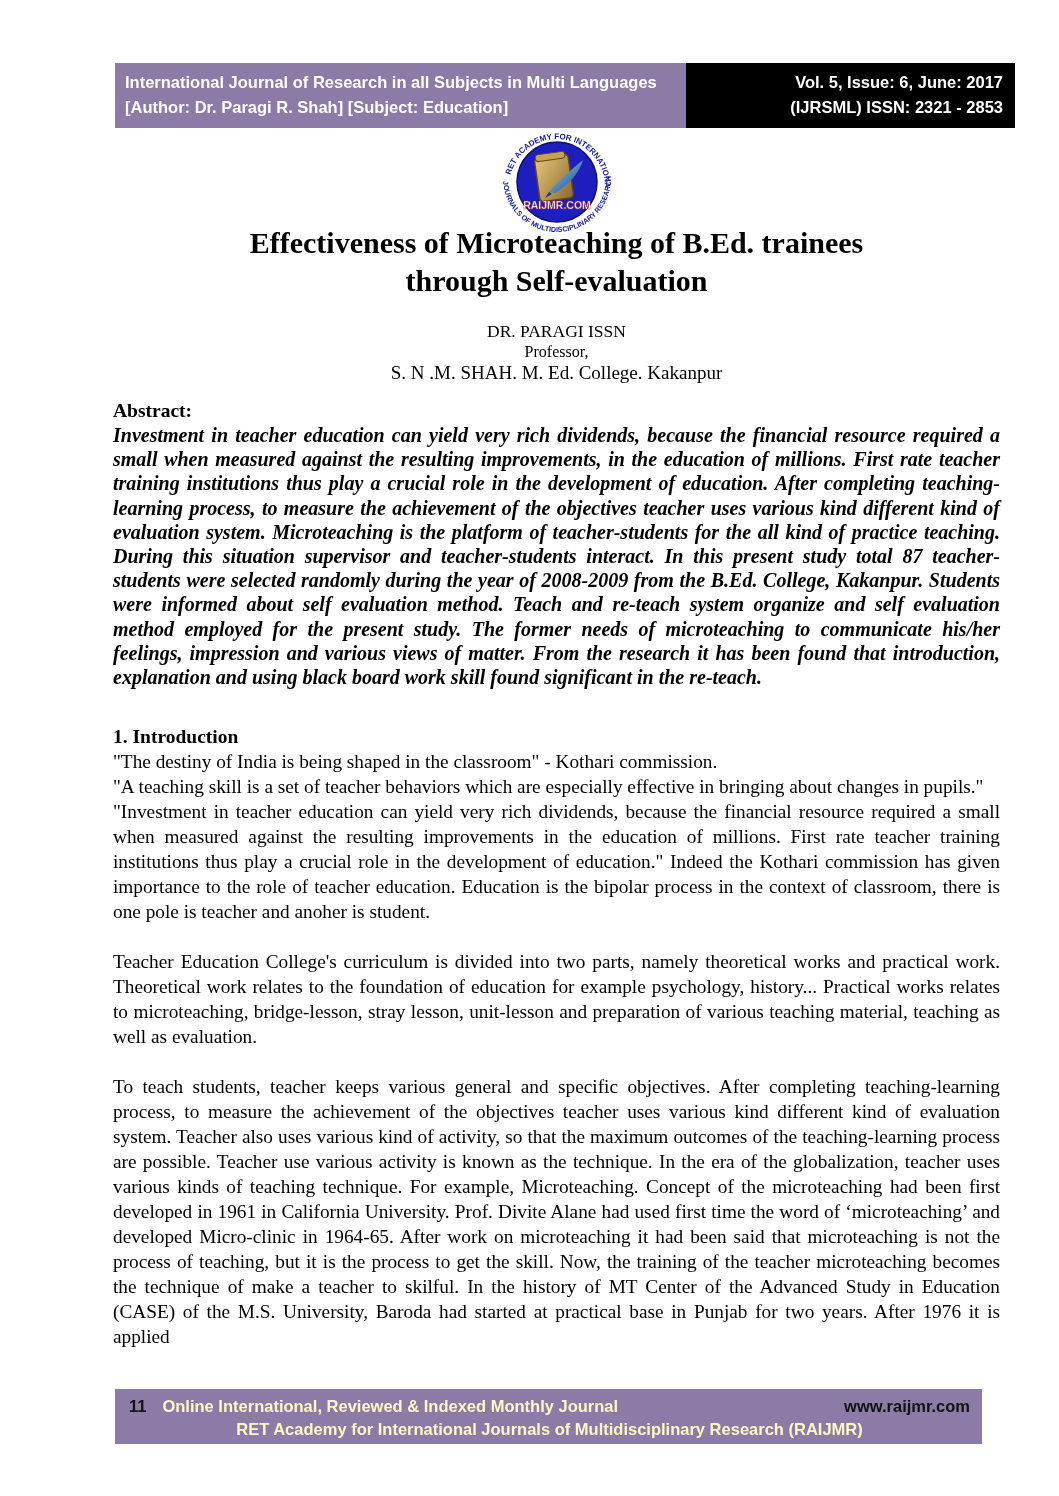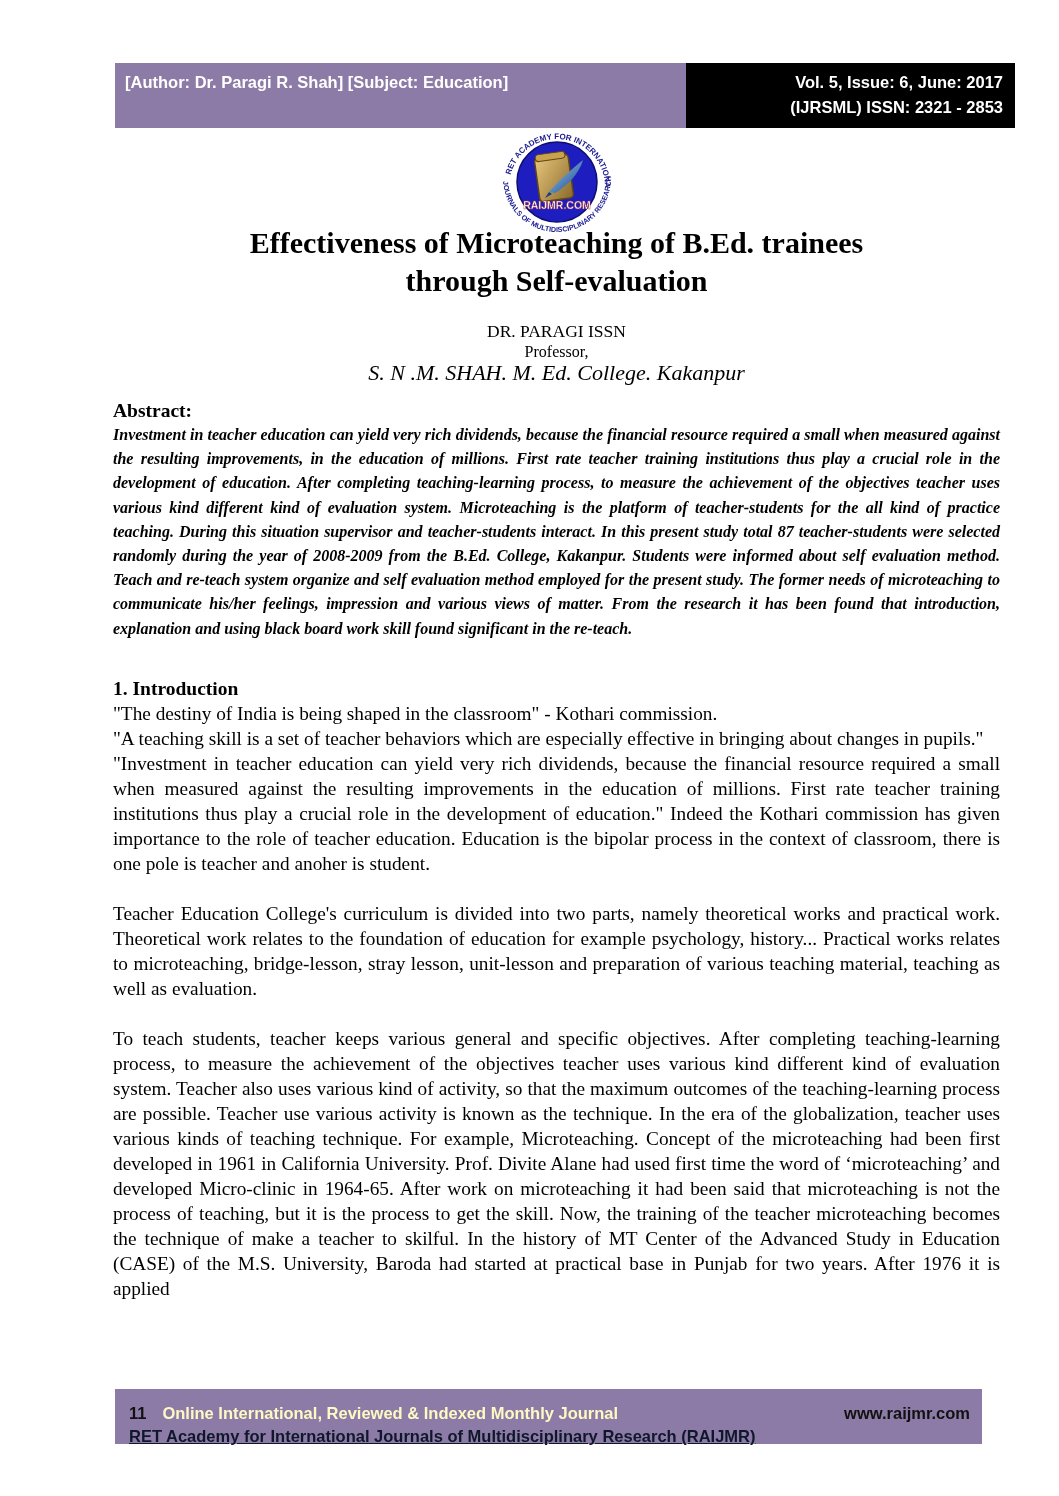--- a/index.html
+++ b/index.html
@@ -60,32 +60,32 @@
   .title {
     text-align: center;
     font-weight: bold;
     font-size: 30px;
     line-height: 38px;
     color: #000;
   }
   .authors { text-align: center; margin-top: 20px; }
   .author-name { font-size: 17.5px; line-height: 22px; }
   .author-role { font-size: 16px; line-height: 20px; }
-  .author-aff  { font-size: 22px; line-height: 22px; font-style: italic; }
+  .author-aff  { font-size: 19px; line-height: 22px; }
 
   .abstract-heading {
     margin-top: 15px;
     font-weight: bold;
     font-size: 19.5px;
     line-height: 24px;
   }
   .abstract-text {
     font-style: italic;
     font-weight: bold;
-    font-size: 16px;
+    font-size: 20px;
     line-height: 24.2px;
     text-align: justify;
   }
 
   .section-heading {
     margin-top: 35px;
     font-weight: bold;
     font-size: 19.5px;
     line-height: 25px;
   }
@@ -99,36 +99,37 @@
   
   .footer {
     position: absolute;
     left: 115px; top: 1389px;
     width: 867px; height: 55px;
     background: #8D7BA7;
     font-family: "Liberation Sans", sans-serif;
     font-weight: bold;
     font-size: 16.5px;
     color: #ffffff;
-    padding: 13px 12px 0 14px;
+    padding: 6px 12px 0 14px;
   }
   .footer-row1 { display: flex; align-items: baseline; line-height: 23px; }
   .footer-pagenum { color: #111111; margin-right: 16px; }
   .footer-left-text { color: #fef9c3; }
   .footer-spacer { flex: 1; }
   .footer-url { color: #111111; text-align: center; }
-  .footer-row2 { text-align: left; line-height: 23px; color: #0f172a; text-decoration: underline; }
+  .footer-row2 { text-align: center; line-height: 23px; color: #fef9c3; }
 </style>
 </head>
 <body>
 
 <div class="page">
 
   <div class="header">
     <div class="header-left">
+      <div>International Journal of Research in all Subjects in Multi Languages</div>
       <div>[Author: Dr. Paragi R. Shah] [Subject: Education]</div>
     </div>
     <div class="header-right">
       <div>Vol. 5, Issue: 6, June: 2017</div>
       <div>(IJRSML)  ISSN: 2321 - 2853</div>
     </div>
   </div>
 
   <div class="logo-wrap">
     <svg width="156" height="104" viewBox="0 0 156 104">

